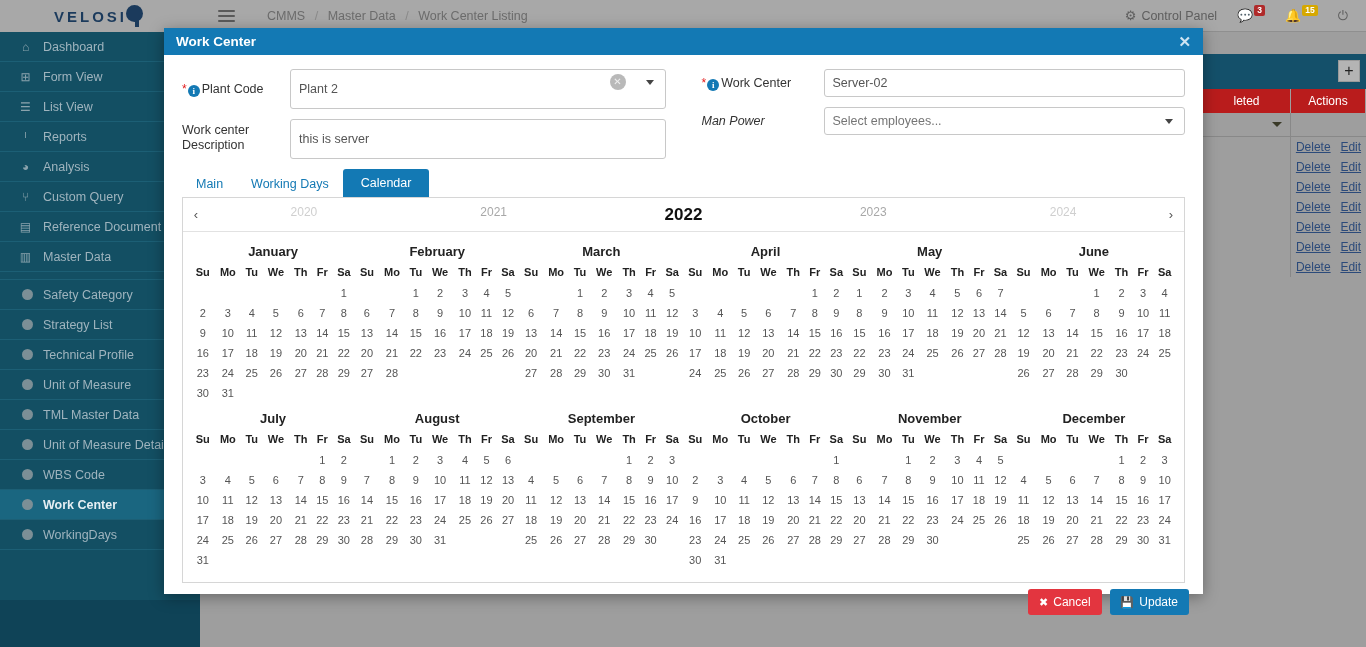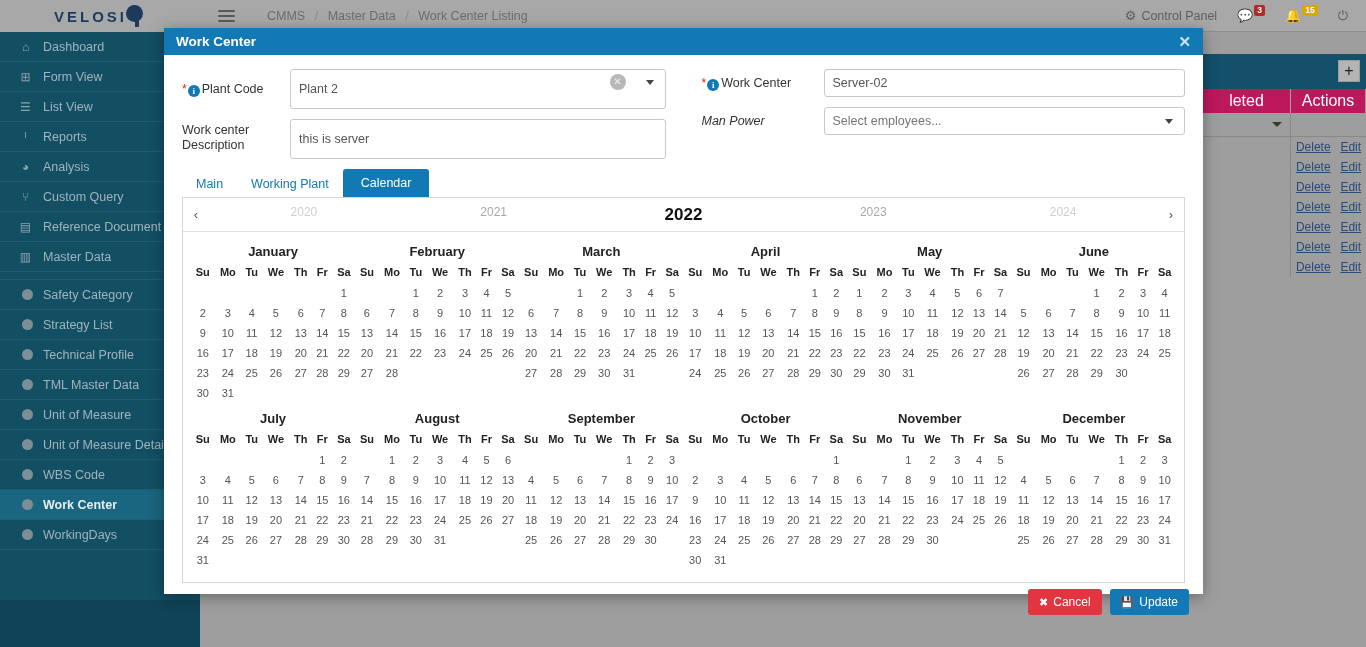--- a/index.html
+++ b/index.html
@@ -72,21 +72,21 @@
   
   .page-bg { position:absolute; left:200px; top:32px; width:1166px; height:615px; background:#9e9e9e; }
   .panel-head {
     position:absolute; left:1003px; top:22px; width:163px; height:35px; background:#14506a;
   }
   .add-btn {
     position:absolute; right:6px; top:6px; width:22px; height:22px; background:#b4b4b4;
     color:#222; font-size:16px; line-height:20px; text-align:center; cursor:pointer; border:1px solid #9a9a9a;
   }
   .tbl { position:absolute; left:1003px; top:57px; width:163px; }
-  .tbl-hdr { display:flex; height:24px; background:#be185d; color:#fff; font-size:16px; }
+  .tbl-hdr { display:flex; height:24px; background:#b91c1c; color:#fff; font-size:12px; }
   .tbl-hdr div { display:flex; align-items:center; justify-content:center; border-right:1px solid #9e9e9e; }
   .th-completed { width:88px; }
   .th-actions { width:75px; border-right:none; }
   .filter-row { display:flex; height:24px; background:#9e9e9e; border-bottom:1px solid #888; }
   .filter-row .c1 { width:88px; border-right:1px solid #888; display:flex; align-items:center; justify-content:flex-end; padding-right:8px;}
   .filter-row .c2 { width:75px; }
   .caret-dn { width:0;height:0;border-left:5px solid transparent;border-right:5px solid transparent;border-top:5px solid #3a3a28; }
   .trow { display:flex; height:20px; background:#9e9e9e; }
   .trow .c1 { width:88px; border-right:1px solid #888; }
   .trow .c2 { width:75px; display:flex; align-items:center; justify-content:space-around; font-size:12px; }
@@ -223,25 +223,25 @@
         <div class="nav-item sub">
           <span class="nav-dot"></span>
           <span>Strategy List</span>
         </div>
         <div class="nav-item sub">
           <span class="nav-dot"></span>
           <span>Technical Profile</span>
         </div>
         <div class="nav-item sub">
           <span class="nav-dot"></span>
-          <span>TML Master Data</span>
+          <span>Unit of Measure</span>
         </div>
         <div class="nav-item sub">
           <span class="nav-dot"></span>
-          <span>Unit of Measure</span>
+          <span>TML Master Data</span>
         </div>
         <div class="nav-item sub">
           <span class="nav-dot"></span>
           <span>Unit of Measure Details</span>
         </div>
         <div class="nav-item sub">
           <span class="nav-dot"></span>
           <span>WBS Code</span>
         </div>
         <div class="nav-item sub active">
@@ -405,21 +405,21 @@
             <div class="fctl">
               <input class="inp tall" type="text" placeholder="Select employees..." style="">
               <span class="caret-sel r2"></span>
             </div>
           </div>
         </div>
       </div>
 
       <div class="tabs">
         <div class="tab">Main</div>
-        <div class="tab">Working Plant</div>
+        <div class="tab">Working Days</div>
         <div class="tab active">Calendar</div>
       </div>
 
       <div class="cal-wrap">
         <div class="year-bar">
           <div class="year-arrow">‹</div>
           <div class="years" id="year-list">
               <div class="year">2020</div>
               <div class="year near">2021</div>
               <div class="year cur">2022</div>

